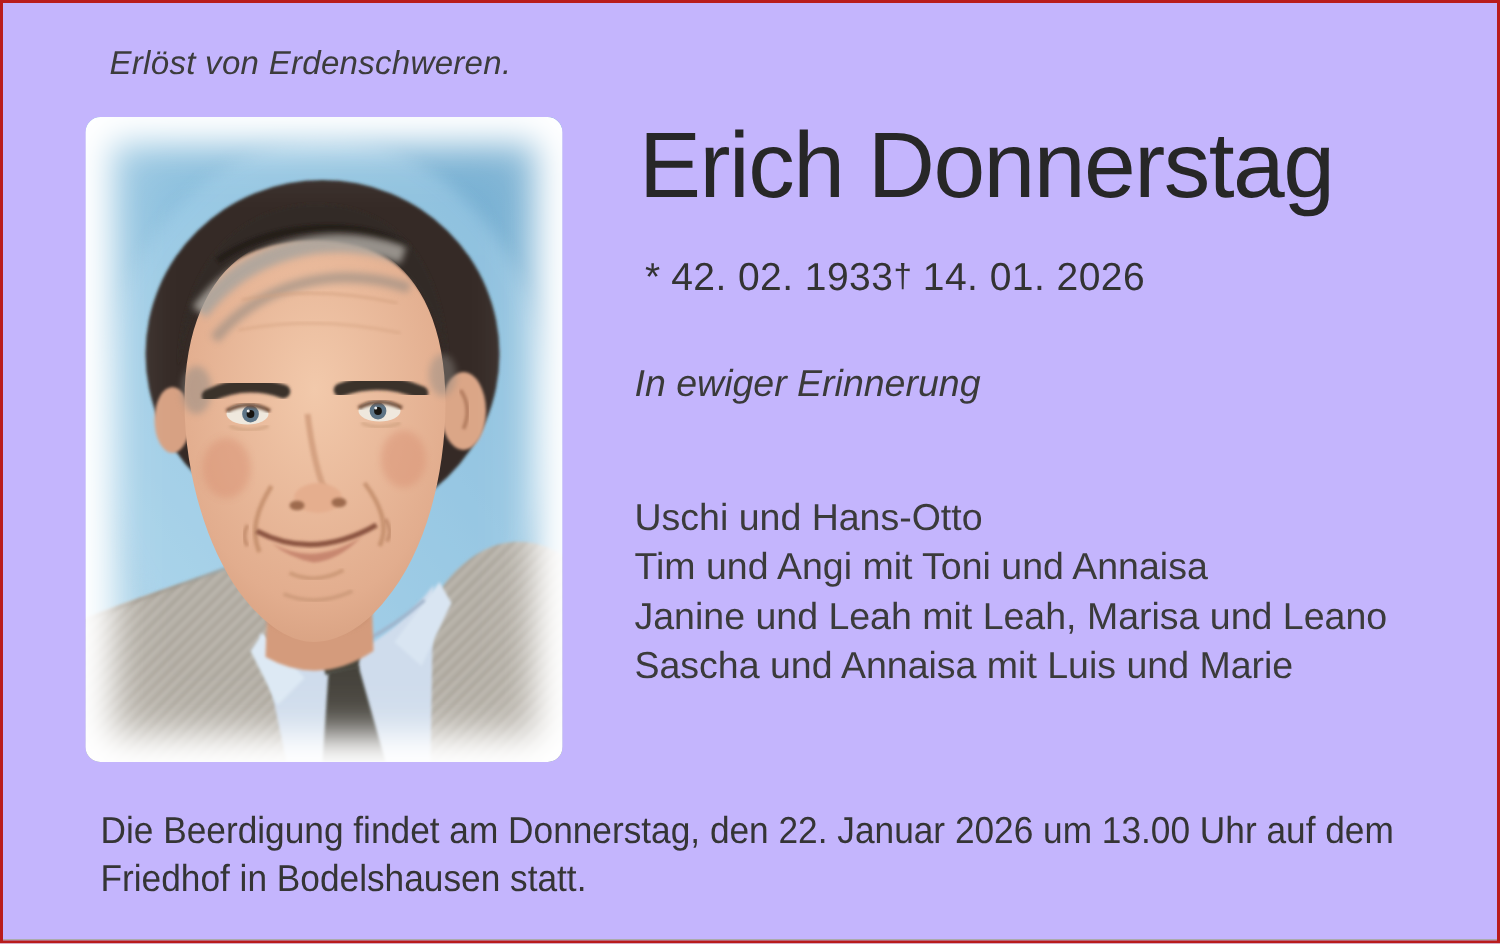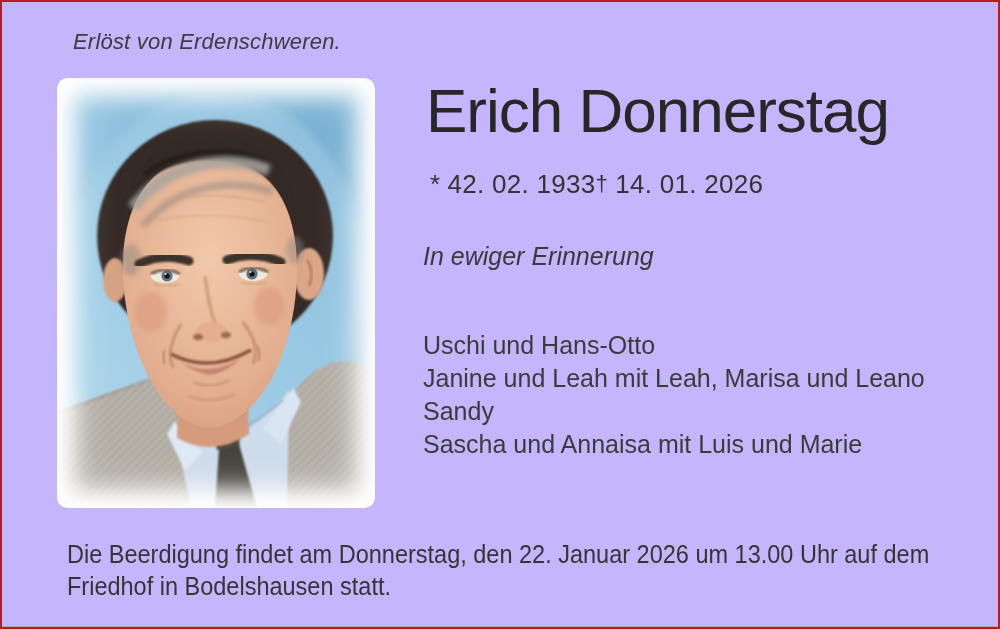--- a/index.html
+++ b/index.html
@@ -146,22 +146,22 @@
   <div class="name">Erich Donnerstag</div>
 
   <div class="dates">
     <span class="birth"><span class="sym">*</span><span>42. 02. 1933</span></span><span class="death"><span class="sym sym-dagger">†</span><span>14. 01. 2026</span></span>
   </div>
 
   <div class="memorial">In ewiger Erinnerung</div>
 
   <div class="mourners">
     <div>Uschi und Hans-Otto</div>
+    <div>Tim und Angi mit Toni und Annaisa</div>
     <div>Janine und Leah mit Leah, Marisa und Leano</div>
-    <div>Sandy</div>
     <div>Sascha und Annaisa mit Luis und Marie</div>
   </div>
 
   <div class="funeral">
     <div>Die Beerdigung findet am Donnerstag, den 22. Januar 2026 um 13.00 Uhr auf dem</div>
     <div>Friedhof in Bodelshausen statt.</div>
   </div>
 
 </div>
 

